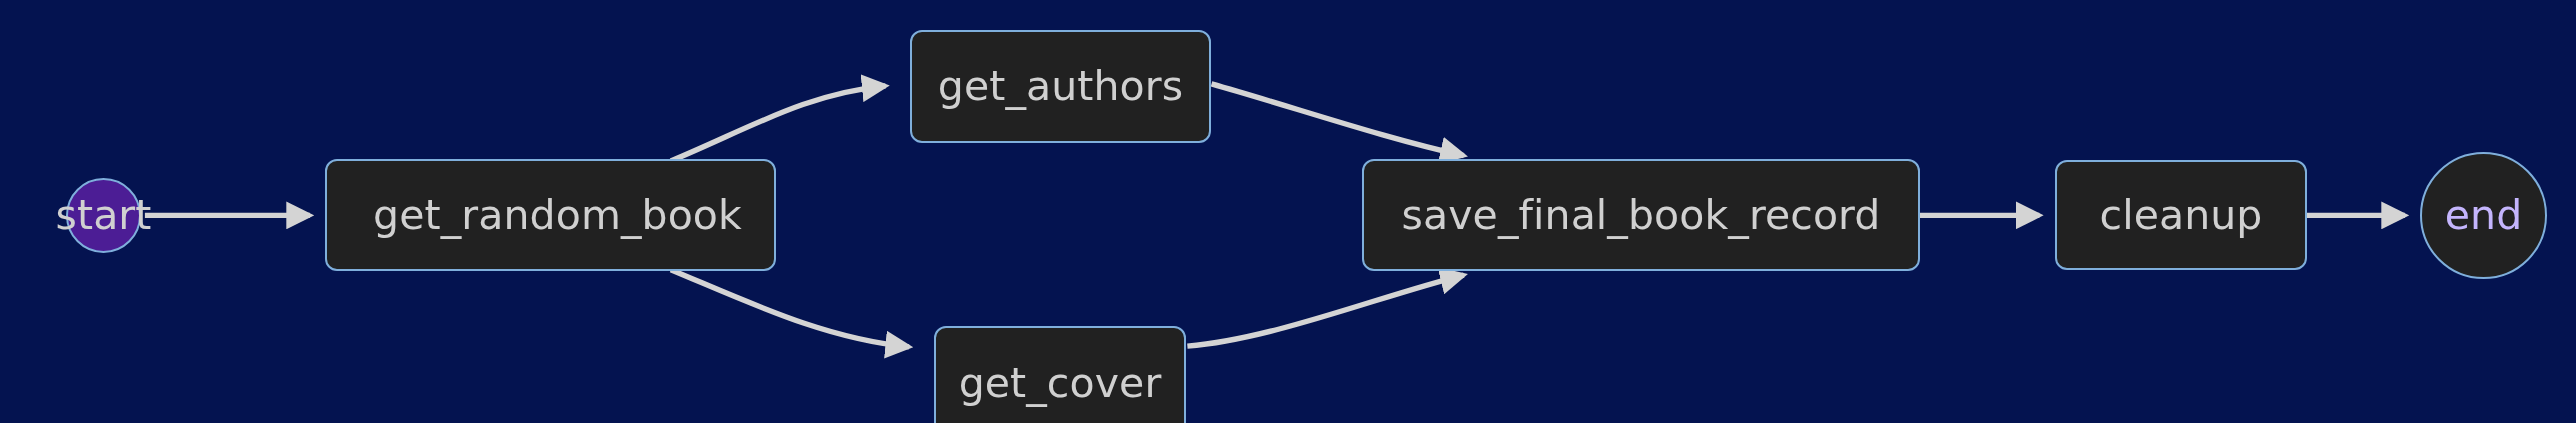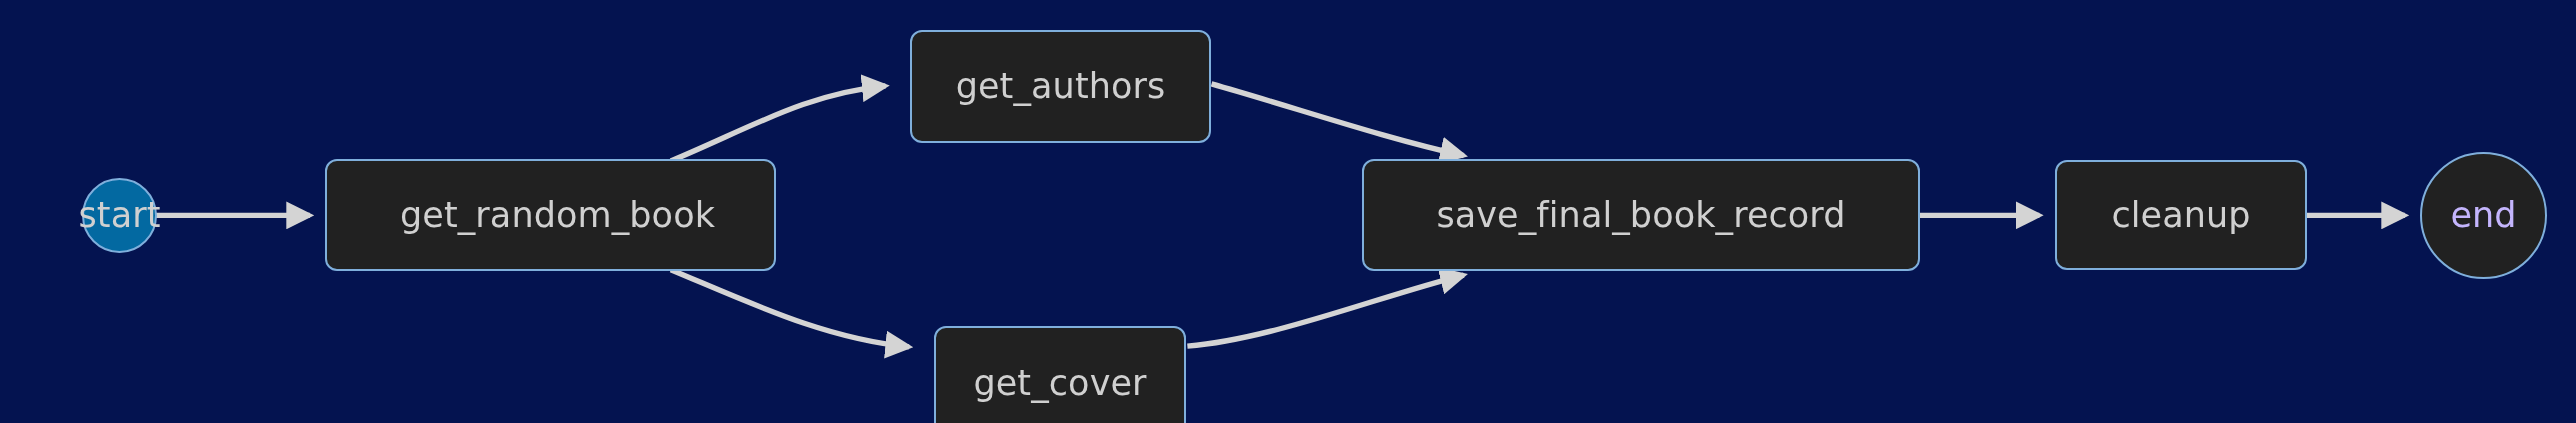--- a/index.html
+++ b/index.html
@@ -31,21 +31,21 @@
     position: absolute;
     box-sizing: border-box;
     background: #212121;
     border: 2.7px solid #7fafdc;
     color: #d0d0d0;
     display: flex;
     align-items: center;
     justify-content: center;
     white-space: nowrap;
     font-family: "DejaVu Sans", sans-serif;
-    font-size: 35px;
+    font-size: 41px;
     font-weight: 400;
     letter-spacing: 0.1px;
     z-index: 2;
   }
   .node.box {
     border-radius: 12px;
   }
   .node.terminal {
     border-radius: 50%;
   }
@@ -70,21 +70,21 @@
         <path d="M 1000 240 C 1120 190 1200 140 1320 128" fill="none" stroke="#d4d4d4" stroke-width="8" stroke-linecap="butt" marker-end="url(#arrowhead)"></path>
         <path d="M 1000 402 C 1120 452 1230 505 1355 517" fill="none" stroke="#d4d4d4" stroke-width="8" stroke-linecap="butt" marker-end="url(#arrowhead)"></path>
         <path d="M 1806 125 C 1930 160 2060 205 2182 232" fill="none" stroke="#d4d4d4" stroke-width="8" stroke-linecap="butt" marker-end="url(#arrowhead)"></path>
         <path d="M 1770 516 C 1900 505 2060 440 2182 410" fill="none" stroke="#d4d4d4" stroke-width="8" stroke-linecap="butt" marker-end="url(#arrowhead)"></path>
         <path d="M 2862 321 L 3040 321" fill="none" stroke="#d4d4d4" stroke-width="8" stroke-linecap="butt" marker-end="url(#arrowhead)"></path>
         <path d="M 3386 321 L 3585 321" fill="none" stroke="#d4d4d4" stroke-width="8" stroke-linecap="butt" marker-end="url(#arrowhead)"></path>
       </g>
   </svg>
 
   <div id="node-group">
-      <div class="node terminal" style="left: 66px; top: 178px; width: 75px; height: 75px; background: #0369a1; border-color: rgb(127, 175, 220); color: rgb(208, 208, 208); margin-left: 16px;">
+      <div class="node terminal" style="left: 66px; top: 178px; width: 75px; height: 75px; background: #4c1d95; border-color: rgb(127, 175, 220); color: rgb(208, 208, 208);">
         <span class="node-label">start</span>
       </div>
       <div class="node box" style="left: 325px; top: 159px; width: 451px; height: 112px; background: rgb(33, 33, 33); border-color: rgb(127, 175, 220); color: rgb(208, 208, 208); padding-left: 14px;">
         <span class="node-label">get_random_book</span>
       </div>
       <div class="node box" style="left: 910px; top: 29.5px; width: 301px; height: 113px; background: rgb(33, 33, 33); border-color: rgb(127, 175, 220); color: rgb(208, 208, 208);">
         <span class="node-label">get_authors</span>
       </div>
       <div class="node box" style="left: 934px; top: 290px; width: 252px; height: 114px; background: rgb(33, 33, 33); border-color: rgb(127, 175, 220); color: rgb(208, 208, 208); margin-top: 36px;">
         <span class="node-label">get_cover</span>

